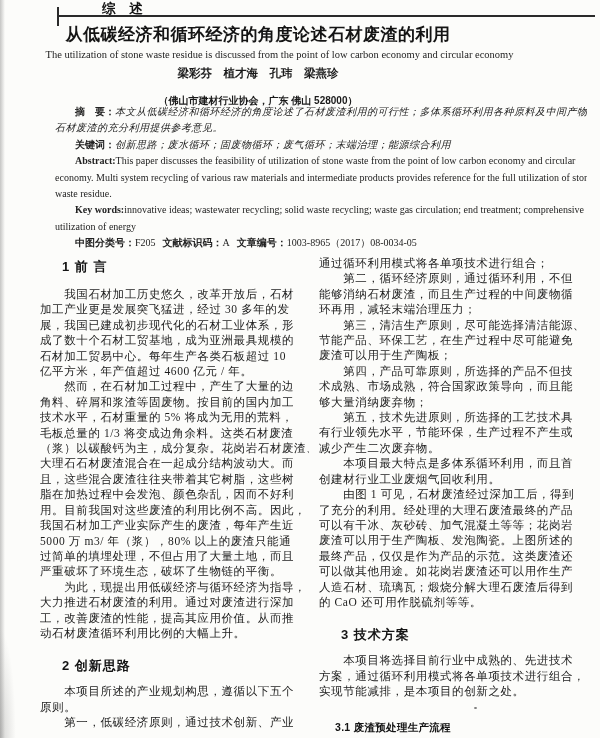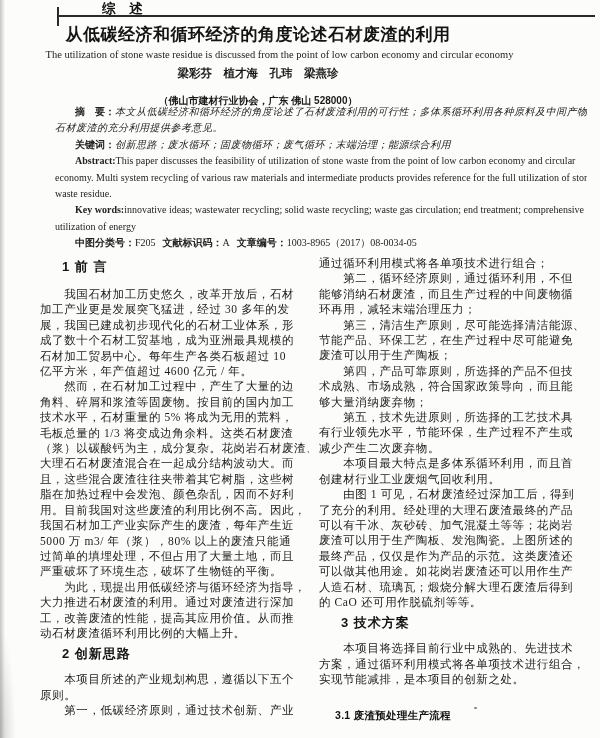--- a/index.html
+++ b/index.html
@@ -43,21 +43,21 @@
   .clc .v { margin-right:7px; }
 
   
   .columns { position:absolute; left:40px; top:256px; width:548px; display:flex; gap:10px; }
   .col { width:269px; flex:0 0 269px; font-size:11.5px; line-height:15.4px;
     letter-spacing:0.6px; color:#1c1c1c; }
   .col .line { white-space:nowrap; overflow:hidden; }
   .sec-heading { font-family:"Liberation Sans","DejaVu Sans",sans-serif;
     font-weight:bold; font-size:13px; line-height:17px; letter-spacing:1px;
     text-indent:22px; margin:2px 0 12px 0; color:#141414; }
-  .sec-heading.mid { margin:4px 0 10px 0; }
+  .sec-heading.mid { margin:16px 0 10px 0; }
   .sub-heading { font-family:"Liberation Sans","DejaVu Sans",sans-serif;
     font-weight:bold; font-size:10.5px; line-height:14px; letter-spacing:0.3px;
     text-indent:16px; margin-top:20px; color:#141414; }
 </style>
 </head>
 <body>
 
 <div class="page">
 
   <div class="scan-edge-left"></div>

